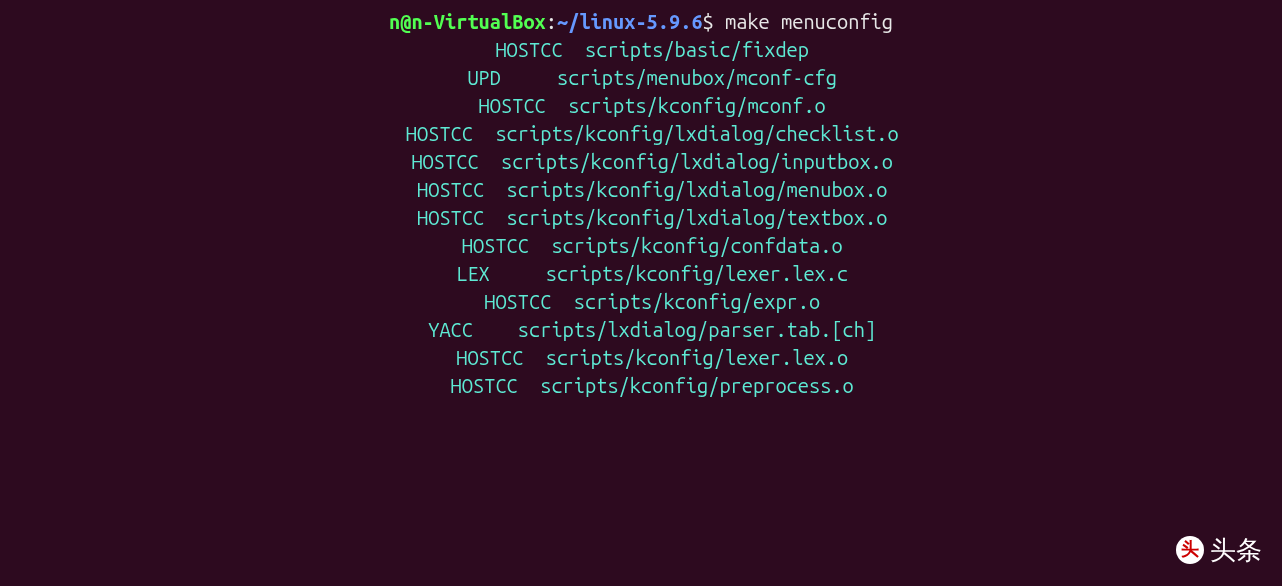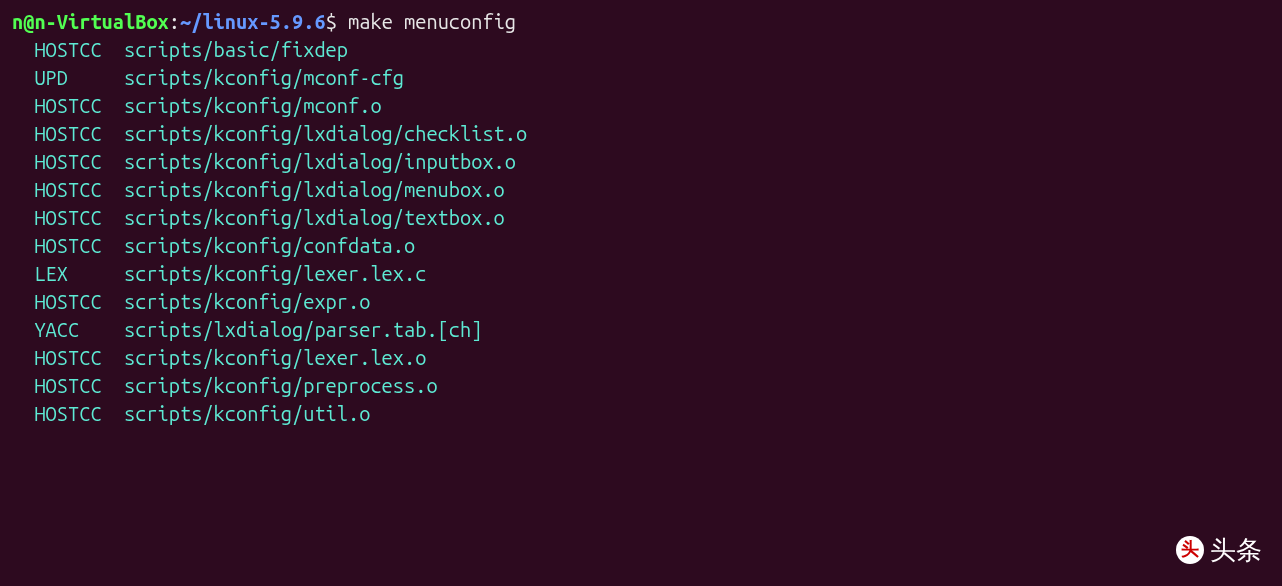--- a/index.html
+++ b/index.html
@@ -1,18 +1,19 @@
 <!DOCTYPE html>
 <html><head>
   <meta charset="utf-8">
   <style>
     * {
       margin: 0;
       padding: 0;
       box-sizing: border-box;
+      text-align: center;
     }
     body {
       background-color: #2d0a1f;
       font-family: 'Ubuntu Mono', 'DejaVu Sans Mono', 'Courier New', monospace;
       font-size: 20px;
       line-height: 1.4;
       color: #e8e8e8;
       width: 1282px;
       height: 586px;
       overflow: hidden;
@@ -69,32 +70,31 @@
       font-size: 18px;
     }
   </style>
 </head>
 <body>
 
 <div>
   <div class="terminal-line"><span class="prompt-user">n@n-VirtualBox</span><span class="prompt-colon">:</span><span class="prompt-path">~/linux-5.9.6</span><span class="prompt-dollar">$</span><span class="command"> <span>make menuconfig</span></span></div>
   <div id="output-container">
       <div class="output-line">  HOSTCC  scripts/basic/fixdep</div>
-      <div class="output-line">  UPD     scripts/kconfig/mconf-cfg</div>
+      <div class="output-line">  UPD     scripts/menubox/mconf-cfg</div>
       <div class="output-line">  HOSTCC  scripts/kconfig/mconf.o</div>
       <div class="output-line">  HOSTCC  scripts/kconfig/lxdialog/checklist.o</div>
       <div class="output-line">  HOSTCC  scripts/kconfig/lxdialog/inputbox.o</div>
       <div class="output-line">  HOSTCC  scripts/kconfig/lxdialog/menubox.o</div>
       <div class="output-line">  HOSTCC  scripts/kconfig/lxdialog/textbox.o</div>
       <div class="output-line">  HOSTCC  scripts/kconfig/confdata.o</div>
       <div class="output-line">  LEX     scripts/kconfig/lexer.lex.c</div>
       <div class="output-line">  HOSTCC  scripts/kconfig/expr.o</div>
       <div class="output-line">  YACC    scripts/lxdialog/parser.tab.[ch]</div>
       <div class="output-line">  HOSTCC  scripts/kconfig/lexer.lex.o</div>
       <div class="output-line">  HOSTCC  scripts/kconfig/preprocess.o</div>
-      <div class="output-line">  HOSTCC  scripts/kconfig/util.o</div>
     </div>
 </div>
 
 <div class="watermark">
   <span class="watermark-logo">头</span>
   <span>头条</span>
 </div>
 
 </body></html>

